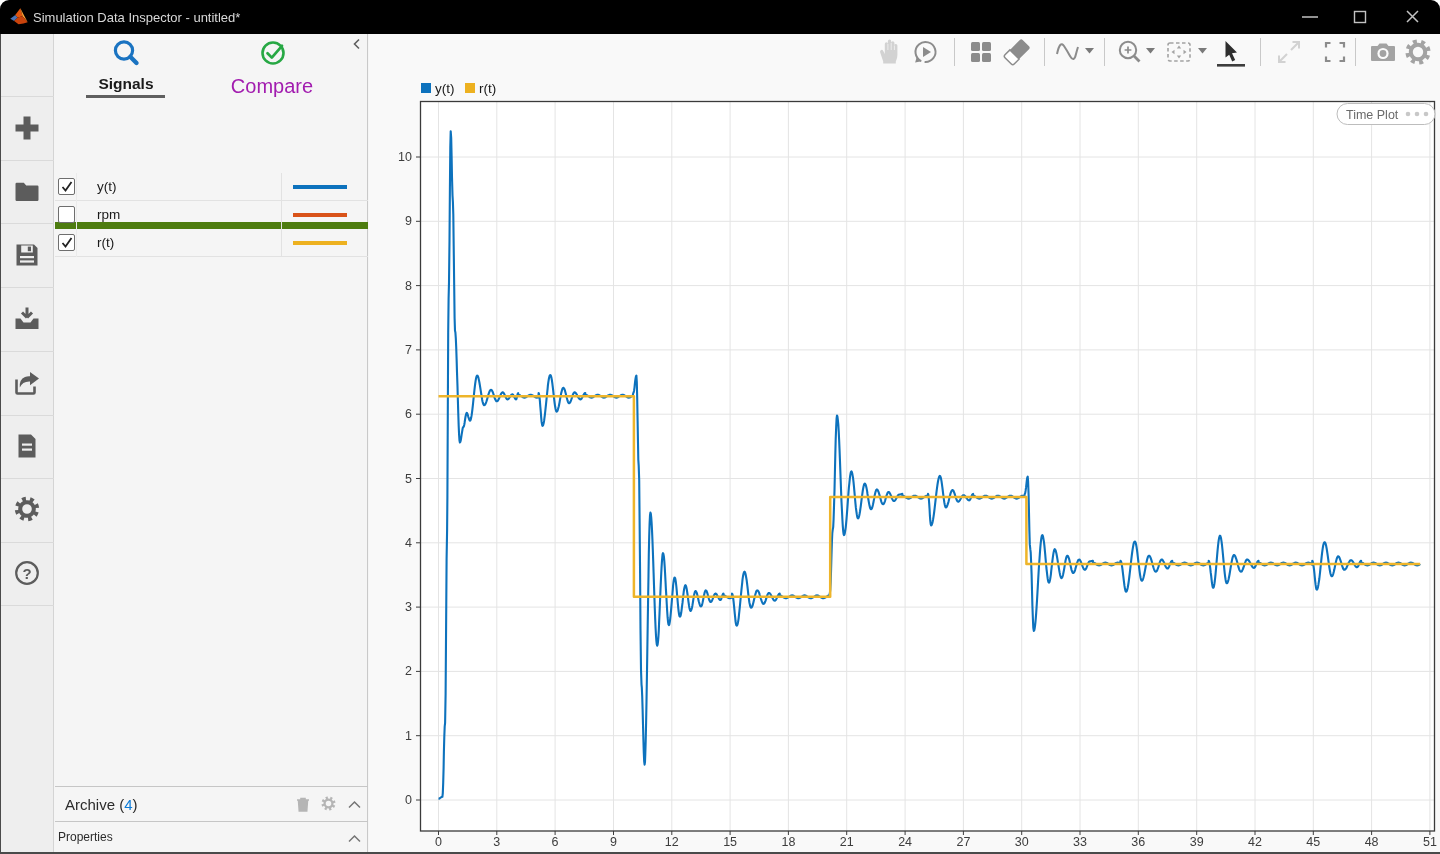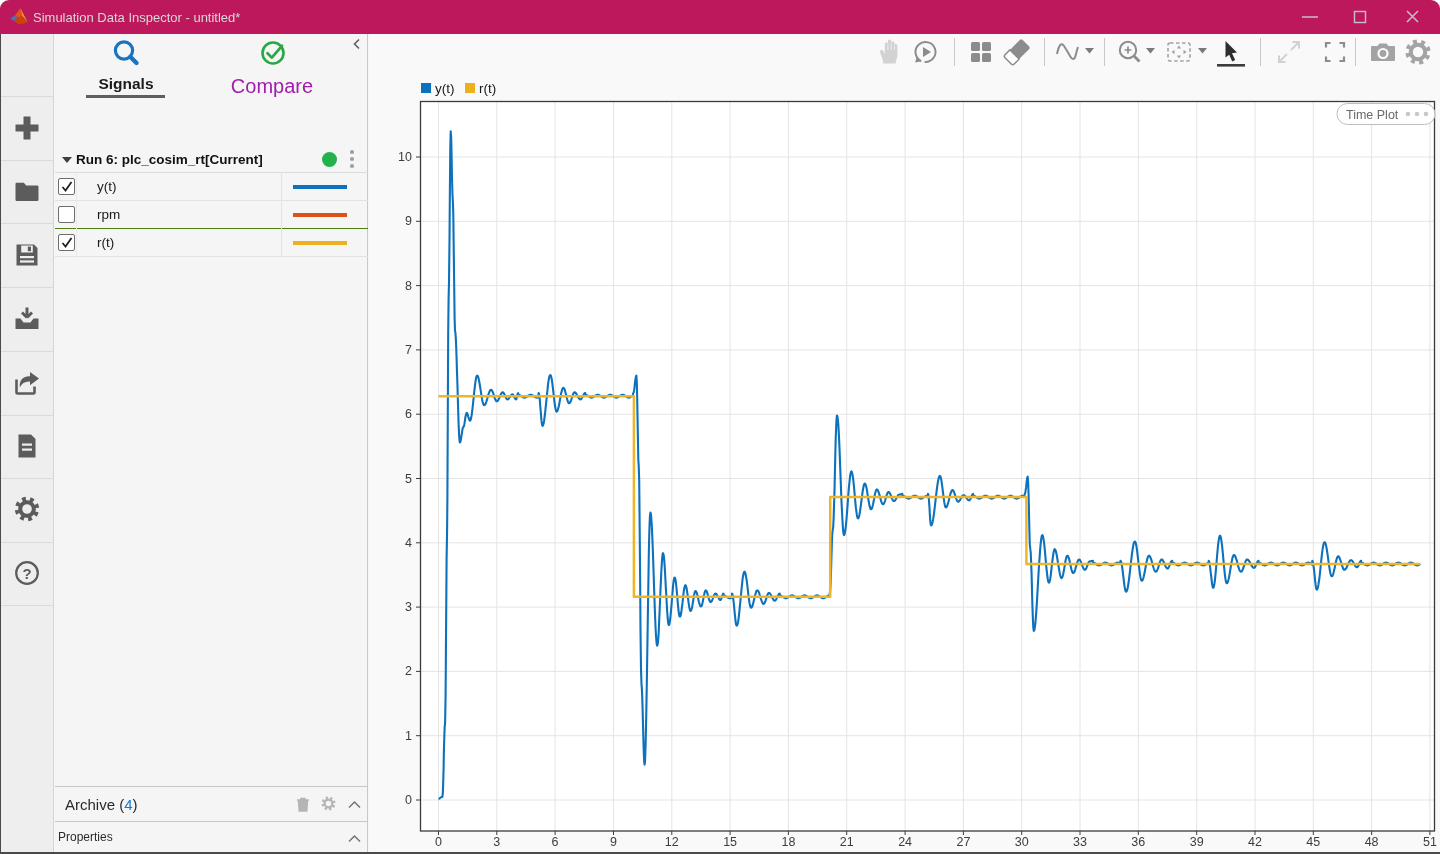--- a/index.html
+++ b/index.html
@@ -1,17 +1,17 @@
 <!DOCTYPE html>
 <html><head><meta charset="utf-8"><style>
 *{margin:0;padding:0;box-sizing:border-box}
 html,body{width:1440px;height:854px;overflow:hidden;background:#fff;
 font-family:"Liberation Sans",sans-serif;-webkit-font-smoothing:antialiased}
 #win{position:absolute;left:0;top:0;width:1440px;height:854px;border-radius:9px 9px 0 0;overflow:hidden;background:#f5f5f5}
-#title{position:absolute;left:0;top:0;width:1440px;height:34px;background:#be185d}
+#title{position:absolute;left:0;top:0;width:1440px;height:34px;background:#000000}
 #title .txt{position:absolute;left:33px;top:10px;font-size:13px;color:#d9d9d9;letter-spacing:0px}
 #strip{position:absolute;left:0;top:34px;width:54px;height:820px;background:#eeeeee;border-right:1px solid #d4d4d4}
 .sep{position:absolute;left:0;width:54px;height:1px;background:#dadada}
 #panel{position:absolute;left:55px;top:34px;width:313px;height:820px;background:#f5f5f5;border-right:1px solid #c9c9c9}
 #plotpanel{position:absolute;left:369px;top:34px;width:1071px;height:820px;background:#f9f9f9}
 </style></head><body>
 <div id="win">
 <div id="title">
 <svg style="position:absolute;left:9px;top:7px" width="20" height="20" viewBox="0 0 18 18">
 <path d="M1.2 10.6 L5.6 7.3 L7.8 9.4 L4.6 12.6 Z" fill="#4a74b8"></path>
@@ -79,44 +79,32 @@
 <div style="position:absolute;left:31px;top:61px;width:79px;height:3px;background:#5f5f5f"></div>
 <svg style="position:absolute;left:205px;top:6px" width="26" height="26" viewBox="0 0 26 26">
 <circle cx="13" cy="13" r="10.5" fill="none" stroke="#27a844" stroke-width="2.6"></circle>
 <path d="M7.5 13.2 L11.8 17.6 L22 5.8" stroke="#27a844" stroke-width="2.7" fill="none" stroke-linecap="round" stroke-linejoin="round"></path>
 </svg>
 <div style="position:absolute;left:147px;top:41px;width:140px;text-align:center;font-size:20px;color:#a21caf">Compare</div>
 <svg style="position:absolute;left:296px;top:4px" width="12" height="12" viewBox="0 0 12 12">
         <path d="M8 1.5 L3.5 6 L8 10.5" stroke="#5f5f5f" stroke-width="1.6" fill="none"></path>
       </svg>
 
-<div style="position:absolute;left:0;top:113px;width:313px;height:26px;border-bottom:1px solid #dcdcdc">
- <svg style="position:absolute;left:7px;top:9px" width="10" height="8" viewBox="0 0 10 8">
-          <path d="M0 1 H10 L5 7 Z" fill="#404040"></path>
-        </svg>
- <div style="position:absolute;left:21px;top:5px;font-size:13.5px;font-weight:bold;color:#111">Run 6: plc_cosim_rt[Current]</div>
- <div style="position:absolute;left:267px;top:5px;width:15px;height:15px;border-radius:50%;background:#23b14d"></div>
- <div style="position:absolute;left:295px;top:3px;width:4px;height:20px">
-  <div style="position:absolute;top:0;width:3.6px;height:3.6px;border-radius:50%;background:#a0a0a0"></div>
-  <div style="position:absolute;top:7px;width:3.6px;height:3.6px;border-radius:50%;background:#a0a0a0"></div>
-  <div style="position:absolute;top:14px;width:3.6px;height:3.6px;border-radius:50%;background:#a0a0a0"></div>
- </div>
-</div>
 <div style="position:absolute;left:0;top:139px;width:313px;height:28px;border-bottom:1px solid #e2e2e2">
  <div style="position:absolute;left:21px;top:0;width:1px;height:28px;background:#ebebeb"></div>
  <div style="position:absolute;left:226px;top:0;width:1px;height:28px;background:#e2e2e2"></div>
  <div style="position:absolute;left:2.5px;top:5px;width:17px;height:17px;background:#fff;border:1px solid #6e6e6e;border-radius:2px">
           <svg style="position:absolute;left:2px;top:2px" width="12" height="12" viewBox="0 0 12 12">
             <path d="M1.5 6 L4.5 9.5 L10.5 1" stroke="#222" stroke-width="1.8" fill="none"></path>
           </svg>
         </div>
  <div style="position:absolute;left:42px;top:6px;font-size:13.5px;color:#1a1a1a">y(t)</div>
  <div style="position:absolute;left:238px;top:12px;width:54px;height:3.6px;background:#0d72bd"></div>
 </div>
-      <div style="position:absolute;left:0;top:167px;width:313px;height:28px;border-bottom:1px solid #4d7c0f">
+      <div style="position:absolute;left:0;top:167px;width:313px;height:28px;border-bottom:7px solid #4d7c0f">
  <div style="position:absolute;left:21px;top:0;width:1px;height:28px;background:#ebebeb"></div>
  <div style="position:absolute;left:226px;top:0;width:1px;height:28px;background:#e2e2e2"></div>
  <div style="position:absolute;left:2.5px;top:5px;width:17px;height:17px;background:#fff;border:1px solid #6e6e6e;border-radius:2px"></div>
  <div style="position:absolute;left:42px;top:6px;font-size:13.5px;color:#1a1a1a">rpm</div>
  <div style="position:absolute;left:238px;top:12px;width:54px;height:3.6px;background:#d95319"></div>
 </div>
       <div style="position:absolute;left:0;top:195px;width:313px;height:28px;border-bottom:1px solid #e2e2e2">
  <div style="position:absolute;left:21px;top:0;width:1px;height:28px;background:#ebebeb"></div>
  <div style="position:absolute;left:226px;top:0;width:1px;height:28px;background:#e2e2e2"></div>
  <div style="position:absolute;left:2.5px;top:5px;width:17px;height:17px;background:#fff;border:1px solid #6e6e6e;border-radius:2px">

